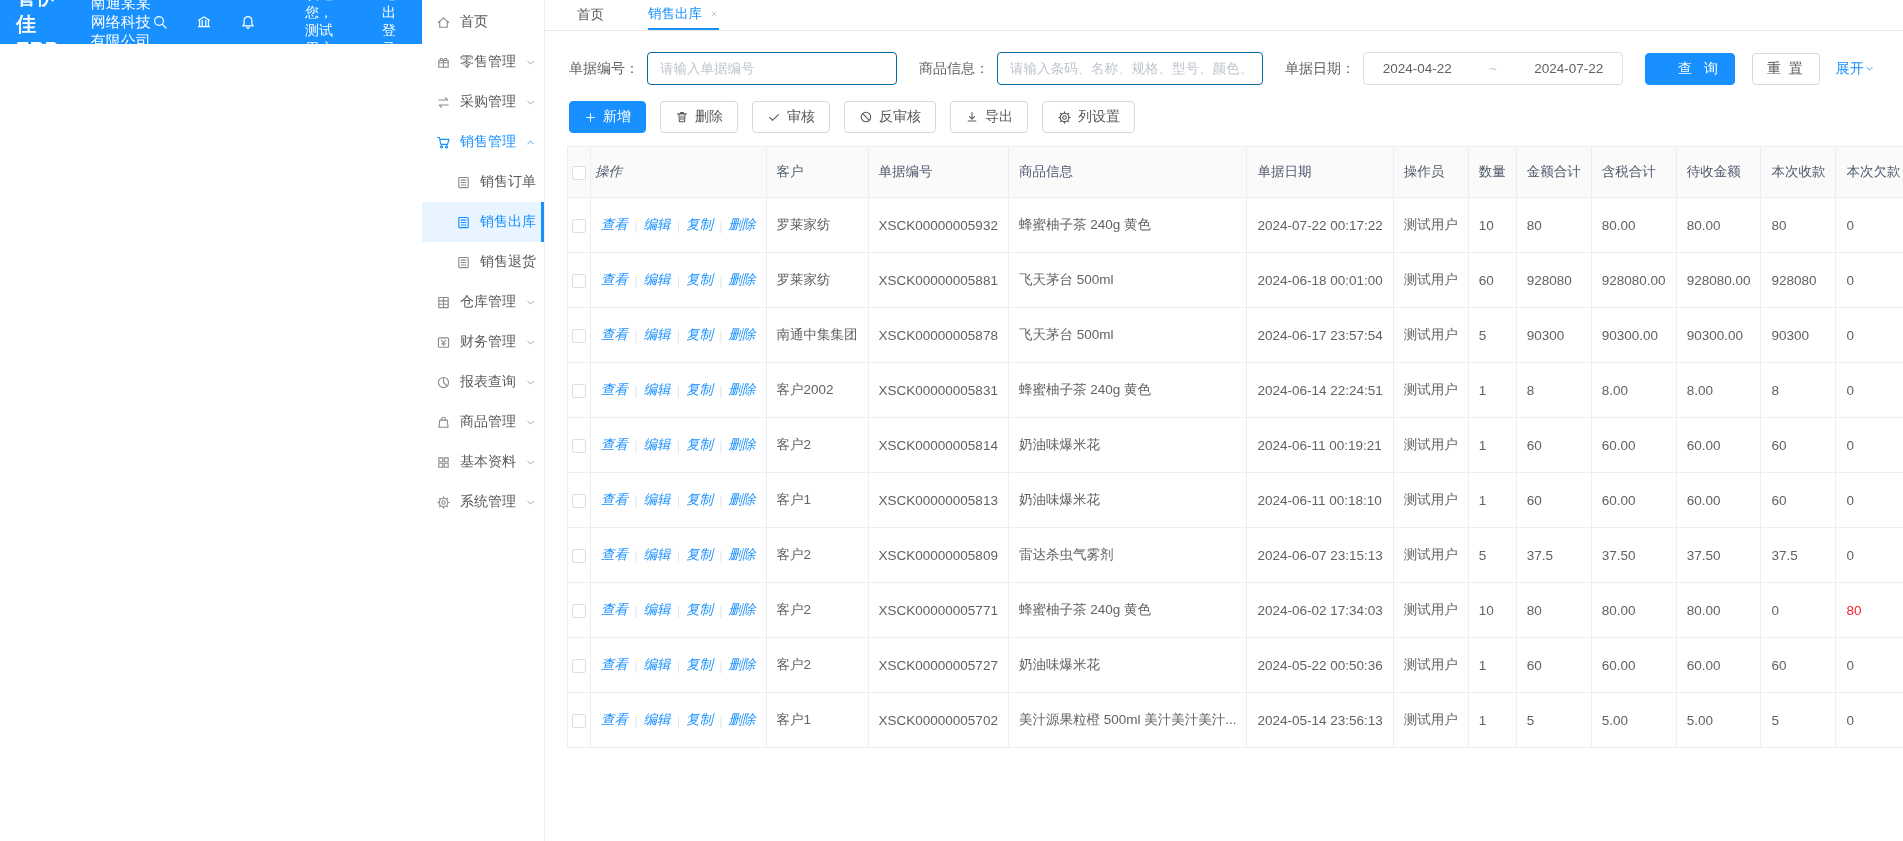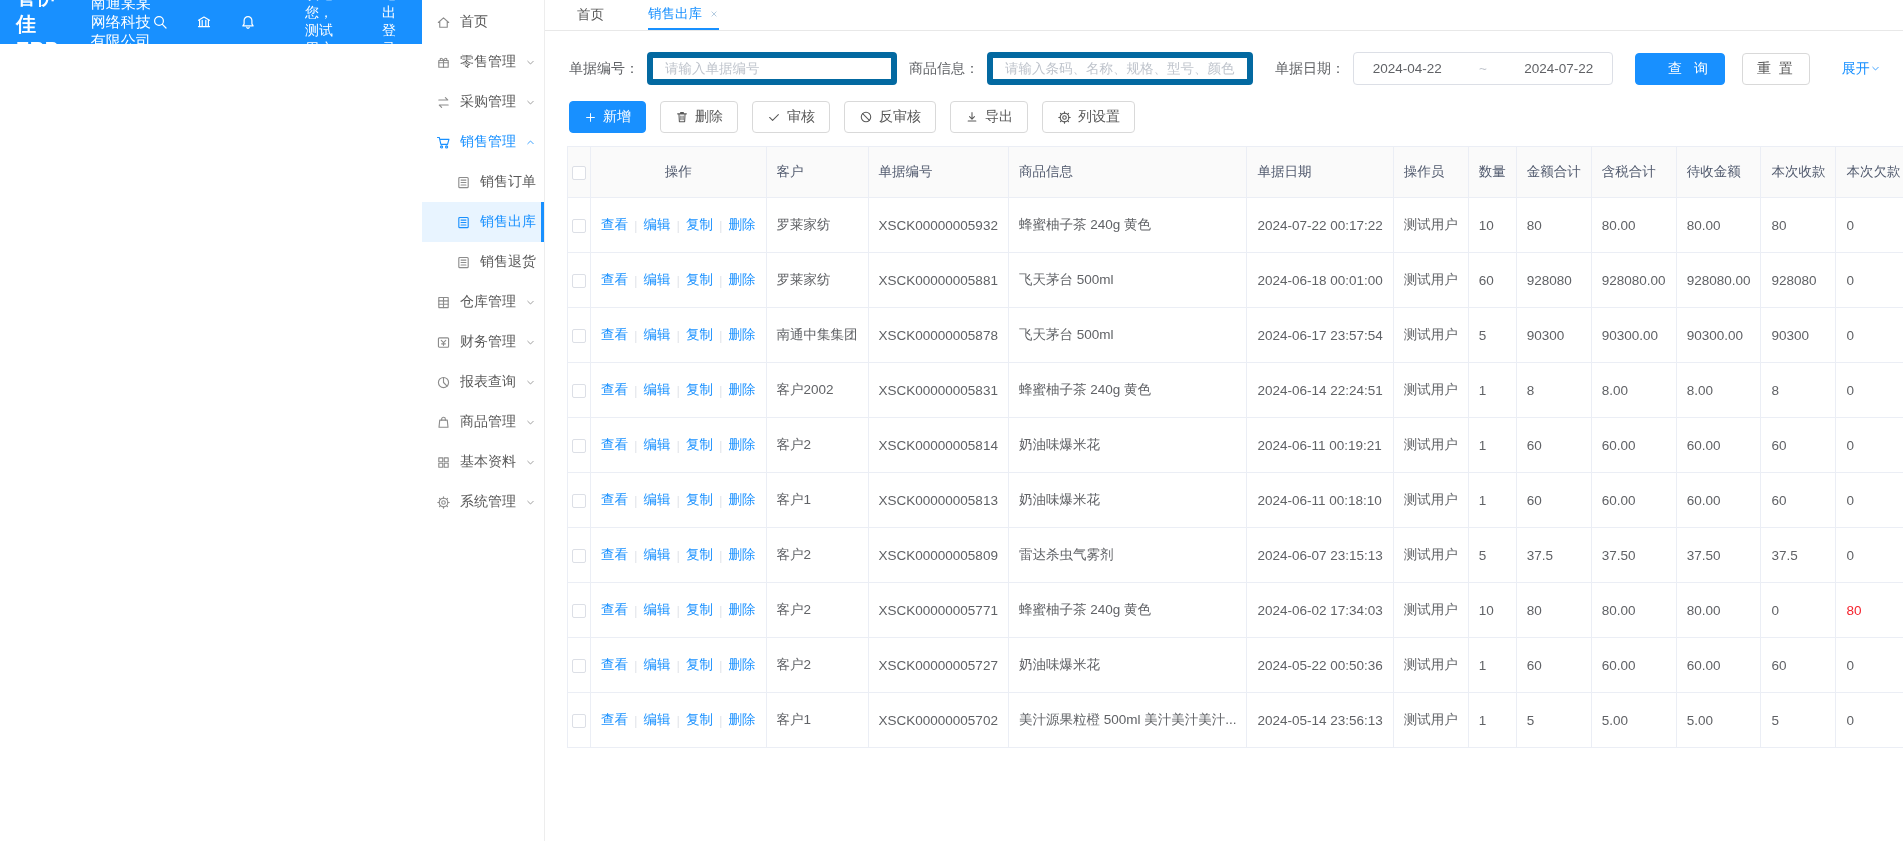--- a/index.html
+++ b/index.html
@@ -34,45 +34,45 @@
   
   .content { flex:1 1 auto; min-width:0; display:flex; flex-direction:column; }
   .tabbar { height:31px; border-bottom:1px solid #e8e8e8; display:flex; align-items:stretch; padding-left:32px; gap:44px; }
   .tab { display:flex; align-items:center; gap:7px; font-size:13.5px; color:#595959; cursor:pointer; }
   .tab.active { color:#1890ff; border-bottom:2px solid #1890ff; }
   .tab .icon { color:#9bb9d6; }
 
   
   .filters { display:flex; align-items:center; padding:21px 24px 10px 24px; font-size:14px; color:#606266; }
   .f-label { white-space:nowrap; }
-  .f-input { height:33px; border:6px solid #0369a1; border-radius:4px; padding:0 12px; font-size:13.5px; color:#6d28d9; outline:none; font-family:inherit; }
+  .f-input { height:33px; border:1px solid #0369a1; border-radius:4px; padding:0 12px; font-size:13.5px; color:#6d28d9; outline:none; font-family:inherit; }
   .f-input::placeholder { color:#bfc4cc; }
   .in-bill { width:250px; margin-left:8px; }
   .in-prod { width:266px; margin-left:8px; }
-  .lbl-prod { margin-left:12px; }
+  .lbl-prod { margin-left:22px; }
   .lbl-date { margin-left:22px; }
   .daterange { width:260px; height:33px; border:1px solid #dcdfe6; border-radius:4px; margin-left:8px; display:flex; align-items:center; justify-content:space-around; font-size:13.5px; color:#606266; cursor:pointer; }
   .btn { height:32px; border-radius:4px; border:1px solid #d9d9d9; background:#fff; font-size:14px; color:#595959; display:inline-flex; align-items:center; justify-content:center; gap:6px; padding:0 14px; cursor:pointer; font-family:inherit; }
   .btn.primary { background:#1890ff; border-color:#1890ff; color:#fff; }
   .btn-query { margin-left:22px; letter-spacing:4px; padding:0 12px 0 32px; }
   .btn-reset { margin-left:17px; letter-spacing:2px; }
-  .expand-link { margin-left:32px; color:#1890ff; font-size:14px; display:flex; align-items:center; gap:0; cursor:pointer; }
+  .expand-link { margin-left:16px; color:#1890ff; font-size:14px; display:flex; align-items:center; gap:0; cursor:pointer; }
 
   
   .toolbar { display:flex; align-items:flex-start; gap:14px; padding:6px 24px 0 24px; position:relative; }
   .toolbar .btn .icon { color:inherit; }
   .help-circle { position:absolute; right:26px; top:2px; color:#8c8c8c; cursor:pointer; }
 
   
   .table-wrap { margin:13px 0 0 22px; }
   table { border-collapse:collapse; table-layout:fixed; }
   th, td { border:1px solid #ebeef5; border-left:none; font-weight:normal; overflow:hidden; white-space:nowrap; text-overflow:ellipsis; }
   th:first-child, td:first-child { border-left:1px solid #ebeef5; }
   thead th { height:36px; background:#fafafa; font-size:13.5px; color:#515a6e; padding:16px 10px; text-align:left; }
-  thead th.c, td.c { text-align:center; padding:16px 4px; }
+  thead th.c, td.c { text-align:left; padding:16px 4px;font-style:italic; }
   tbody td { height:39px; font-size:13.5px; color:#606266; padding:0 10px; background:#fff; }
   .chk { width:14px; height:14px; border:1px solid #dcdfe6; border-radius:2px; background:#fff; display:inline-block; vertical-align:middle; cursor:pointer; }
   .ops { display:flex; align-items:center; justify-content:center; gap:0; }
   .op-link { color:#1890ff; cursor:pointer; padding:0 6px; }
   .op-sep { color:#e3e6eb; }
   .badge { display:inline-block; font-size:12px; line-height:18px; padding:1px 7px; border-radius:3px; border:1px solid; }
   .badge.approved { color:#52c41a; border-color:#b7eb8f; background:#f6ffed; }
   .badge.pending { color:#f5222d; border-color:#ffa39e; background:#fff1f0; }
   td .red { color:#f5222d; }
 

